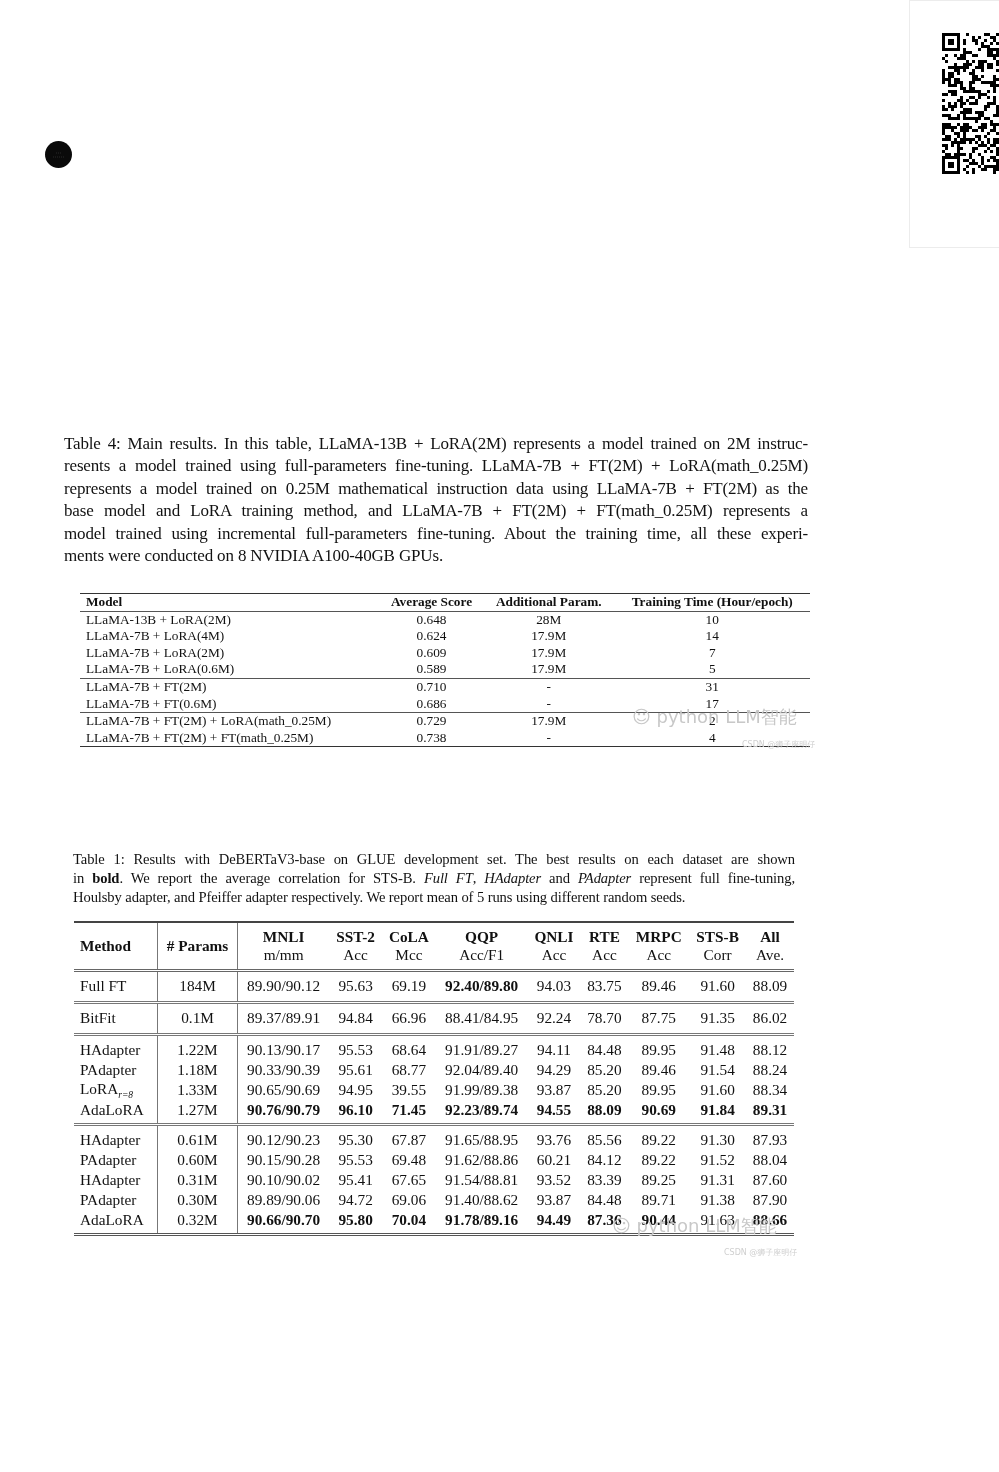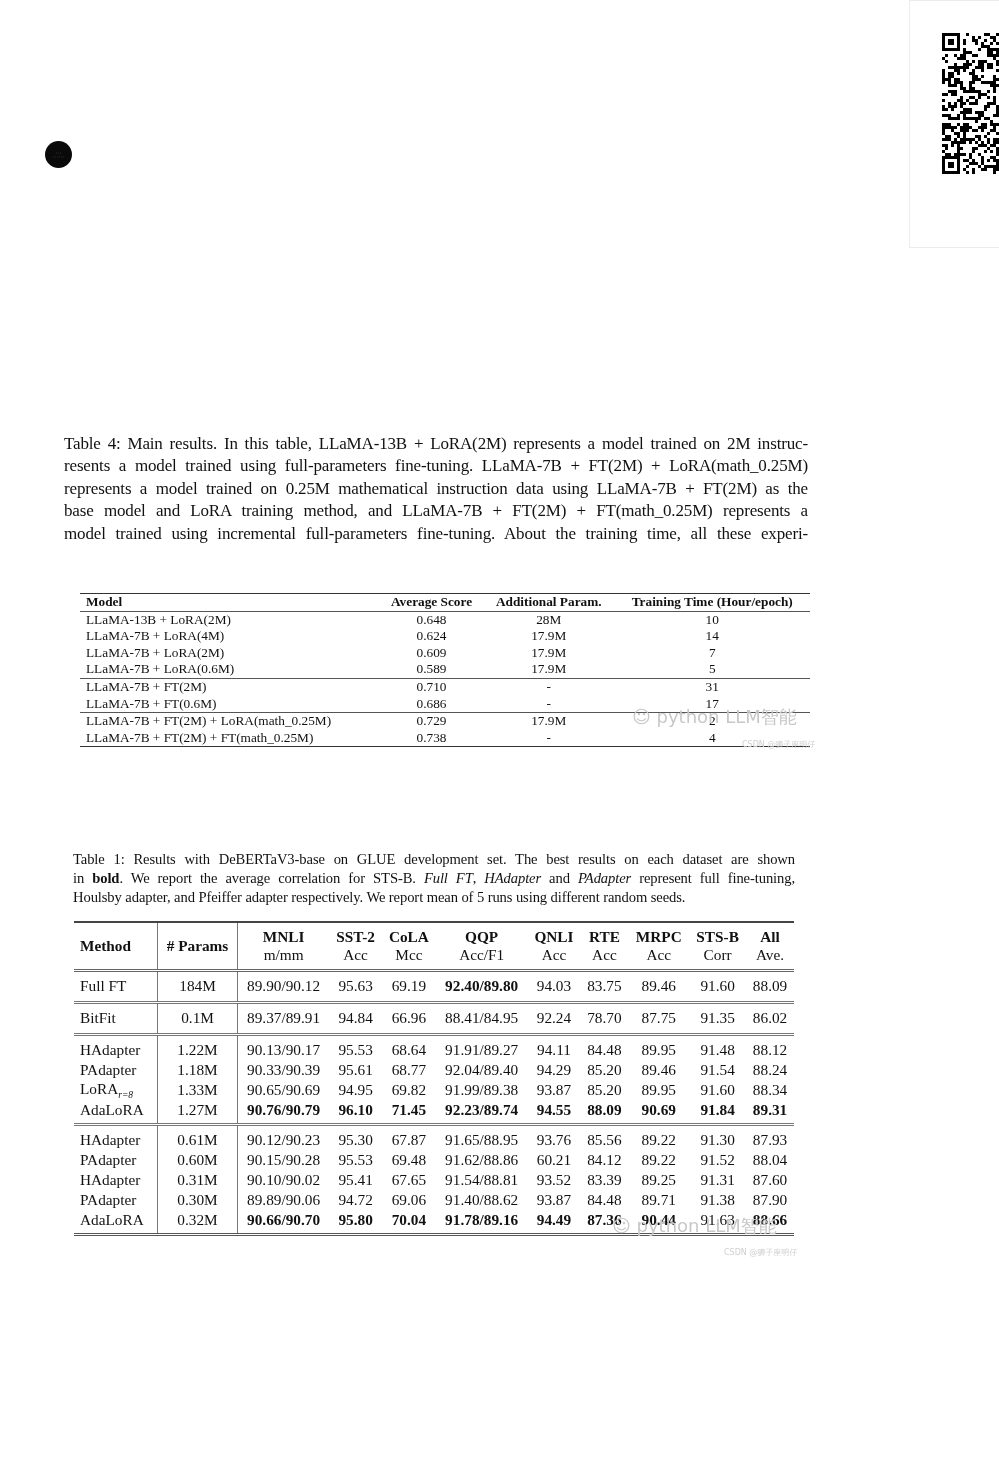--- a/index.html
+++ b/index.html
@@ -470,20 +470,21 @@
       </g>
   </svg>
 </div>
 
 <div class="cap4">
   <span class="line">Table 4: Main results. In this table, LLaMA-13B + LoRA(2M) represents a model trained on 2M instruc-</span>
   <span class="line">resents a model trained using full-parameters fine-tuning. LLaMA-7B + FT(2M) + LoRA(math_0.25M)</span>
   <span class="line">represents a model trained on 0.25M mathematical instruction data using LLaMA-7B + FT(2M) as the</span>
   <span class="line">base model and LoRA training method, and LLaMA-7B + FT(2M) + FT(math_0.25M) represents a</span>
   <span class="line">model trained using incremental full-parameters fine-tuning.  About the training time, all these experi-</span>
+  <span class="line last">ments were conducted on 8 NVIDIA A100-40GB GPUs.</span>
 </div>
 
 <table class="t4">
   <thead>
     <tr>
       <th style="width:290px">Model</th>
       <th>Average Score</th>
       <th>Additional Param.</th>
       <th>Training Time (Hour/epoch)</th>
     </tr>
@@ -644,21 +645,21 @@
         <td>85.20</td>
         <td>89.46</td>
         <td>91.54</td>
         <td>88.24</td>
       </tr>
       <tr>
         <td class="method vr"><span>LoRA</span><sub class="r">r=8</sub></td>
         <td class="vr">1.33M</td>
         <td>90.65/90.69</td>
         <td>94.95</td>
-        <td>69.82</td>
+        <td>39.55</td>
         <td>91.99/89.38</td>
         <td>93.87</td>
         <td>85.20</td>
         <td>89.95</td>
         <td>91.60</td>
         <td>88.34</td>
       </tr>
       <tr class="sep-bot">
         <td class="method vr"><span>AdaLoRA</span></td>
         <td class="vr">1.27M</td>

